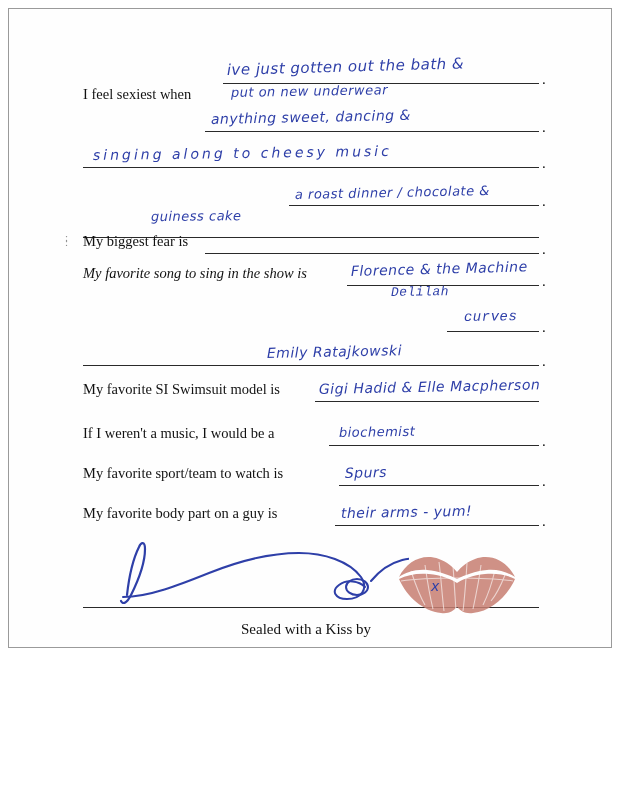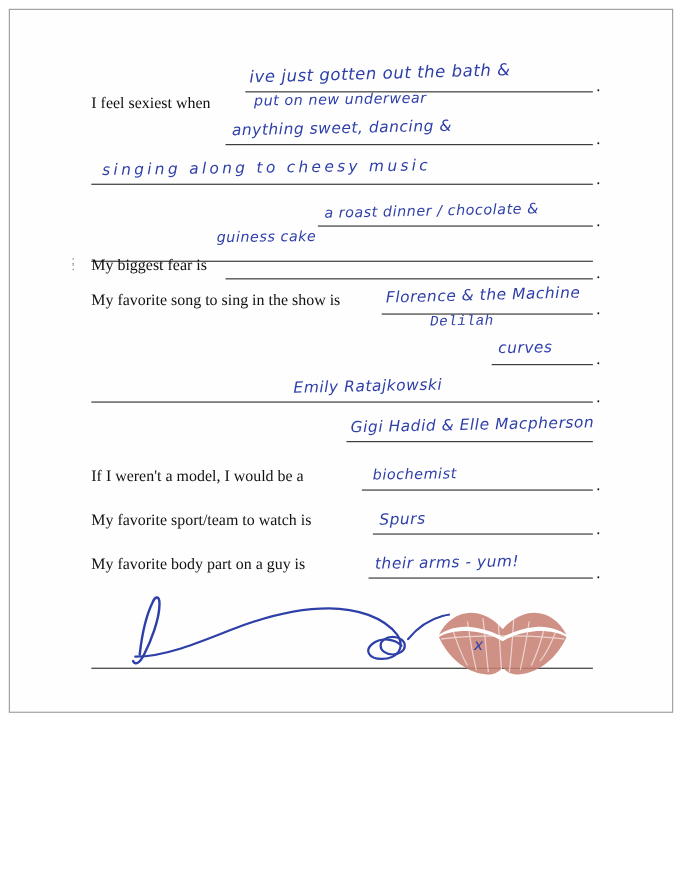--- a/index.html
+++ b/index.html
@@ -111,45 +111,46 @@
     <div class="rule" style="left:74px; top:158px; width:456px;"></div>
     <div class="period" style="left:533px; top:110px;">.</div>
     <div class="period" style="left:533px; top:146px;">.</div>
     <div class="hw mid" style="left:202px; top:102px; transform: rotate(-1.2deg);">anything sweet, dancing &amp;</div>
     <div class="hw mid" style="left:84px; top:138px; transform: rotate(-0.8deg); letter-spacing:3px;">singing along to cheesy music</div>
 
     <div class="rule" style="left:280px; top:196px; width:250px;"></div>
     <div class="rule" style="left:74px; top:228px; width:456px;"></div>
     <div class="period" style="left:533px; top:184px;">.</div>
     <div class="hw small" style="left:286px; top:178px; transform: rotate(-1.2deg);">a roast dinner / chocolate &amp;</div>
-    <div class="hw small" style="left:142px; top:200px; transform: rotate(-0.6deg); margin-left: 46px;">guiness cake</div>
+    <div class="hw small" style="left:142px; top:200px; transform: rotate(-0.6deg);">guiness cake</div>
 
     <div class="q" style="left:74px; top:224px;">My biggest fear is</div>
     <div class="rule" style="left:196px; top:244px; width:334px;"></div>
     <div class="period" style="left:533px; top:232px;">.</div>
     <div class="hw mid" style="left:202px; top:224px;"></div>
 
-    <div class="q" style="left:74px; top:256px;">My favorite song to sing in the show is</div>
+    <div class="q" style="left:74px; top:256px;font-style:italic;">My favorite song to sing in the show is</div>
     <div class="rule" style="left:338px; top:276px; width:192px;"></div>
     <div class="period" style="left:533px; top:264px;">.</div>
     <div class="hw mid" style="left:342px; top:254px; transform: rotate(-1.5deg);">Florence &amp; the Machine</div>
     <div class="hw small" style="left:382px; top:276px; transform: rotate(-1deg); font-family: Liberation Mono, monospace;">Delilah</div>
 
     <div class="rule" style="left:438px; top:322px; width:92px;"></div>
     <div class="period" style="left:533px; top:310px;">.</div>
-    <div class="hw mid" style="left:444px; top:300px; transform: rotate(-1deg);">curves</div>
+    <div class="hw mid" style="left:455px; top:300px; transform: rotate(-1deg); font-family: Liberation Mono, monospace;">curves</div>
 
     <div class="rule" style="left:74px; top:356px; width:456px;"></div>
     <div class="period" style="left:533px; top:344px;">.</div>
     <div class="hw mid" style="left:258px; top:336px; transform: rotate(-1.2deg);">Emily Ratajkowski</div>
 
+    <div class="q" style="left:74px; top:372px;">My favorite SI Swimsuit model is</div>
     <div class="rule" style="left:306px; top:392px; width:224px;"></div>
     <div class="hw mid" style="left:310px; top:372px; transform: rotate(-1.2deg);">Gigi Hadid &amp; Elle Macpherson</div>
 
-    <div class="q" style="left:74px; top:416px;">If I weren't a model, I would be a</div>
+    <div class="q" style="left:74px; top:416px;">If I weren't a music, I would be a</div>
     <div class="rule" style="left:320px; top:436px; width:210px;"></div>
     <div class="period" style="left:533px; top:424px;">.</div>
     <div class="hw small" style="left:330px; top:416px; transform: rotate(-1deg);">biochemist</div>
 
     <div class="q" style="left:74px; top:456px;text-align:right;">My favorite sport/team to watch is</div>
     <div class="rule" style="left:330px; top:476px; width:200px;"></div>
     <div class="period" style="left:533px; top:464px;">.</div>
     <div class="hw mid" style="left:336px; top:456px; transform: rotate(-1.5deg);">Spurs</div>
 
     <div class="q" style="left:74px; top:496px;">My favorite body part on a guy is</div>
@@ -180,15 +181,16 @@
         <path d="M66,22 C67,38 68,54 69,68"></path>
         <path d="M80,20 C79,36 78,52 76,68"></path>
         <path d="M94,22 C92,38 89,52 86,66"></path>
         <path d="M108,27 C105,40 101,52 96,62"></path>
         <path d="M118,32 C114,42 109,52 104,58"></path>
         <path d="M14,38 C40,34 100,34 126,38"></path>
       </g>
       <text x="44" y="48" font-family="DejaVu Sans, sans-serif" font-size="14" fill="#2e3fa8" font-style="italic">x</text>
     </svg>
 
+    <div class="sealed">Sealed with a Kiss by</div>
 
   </div>
 </div>
 
 </body></html>

